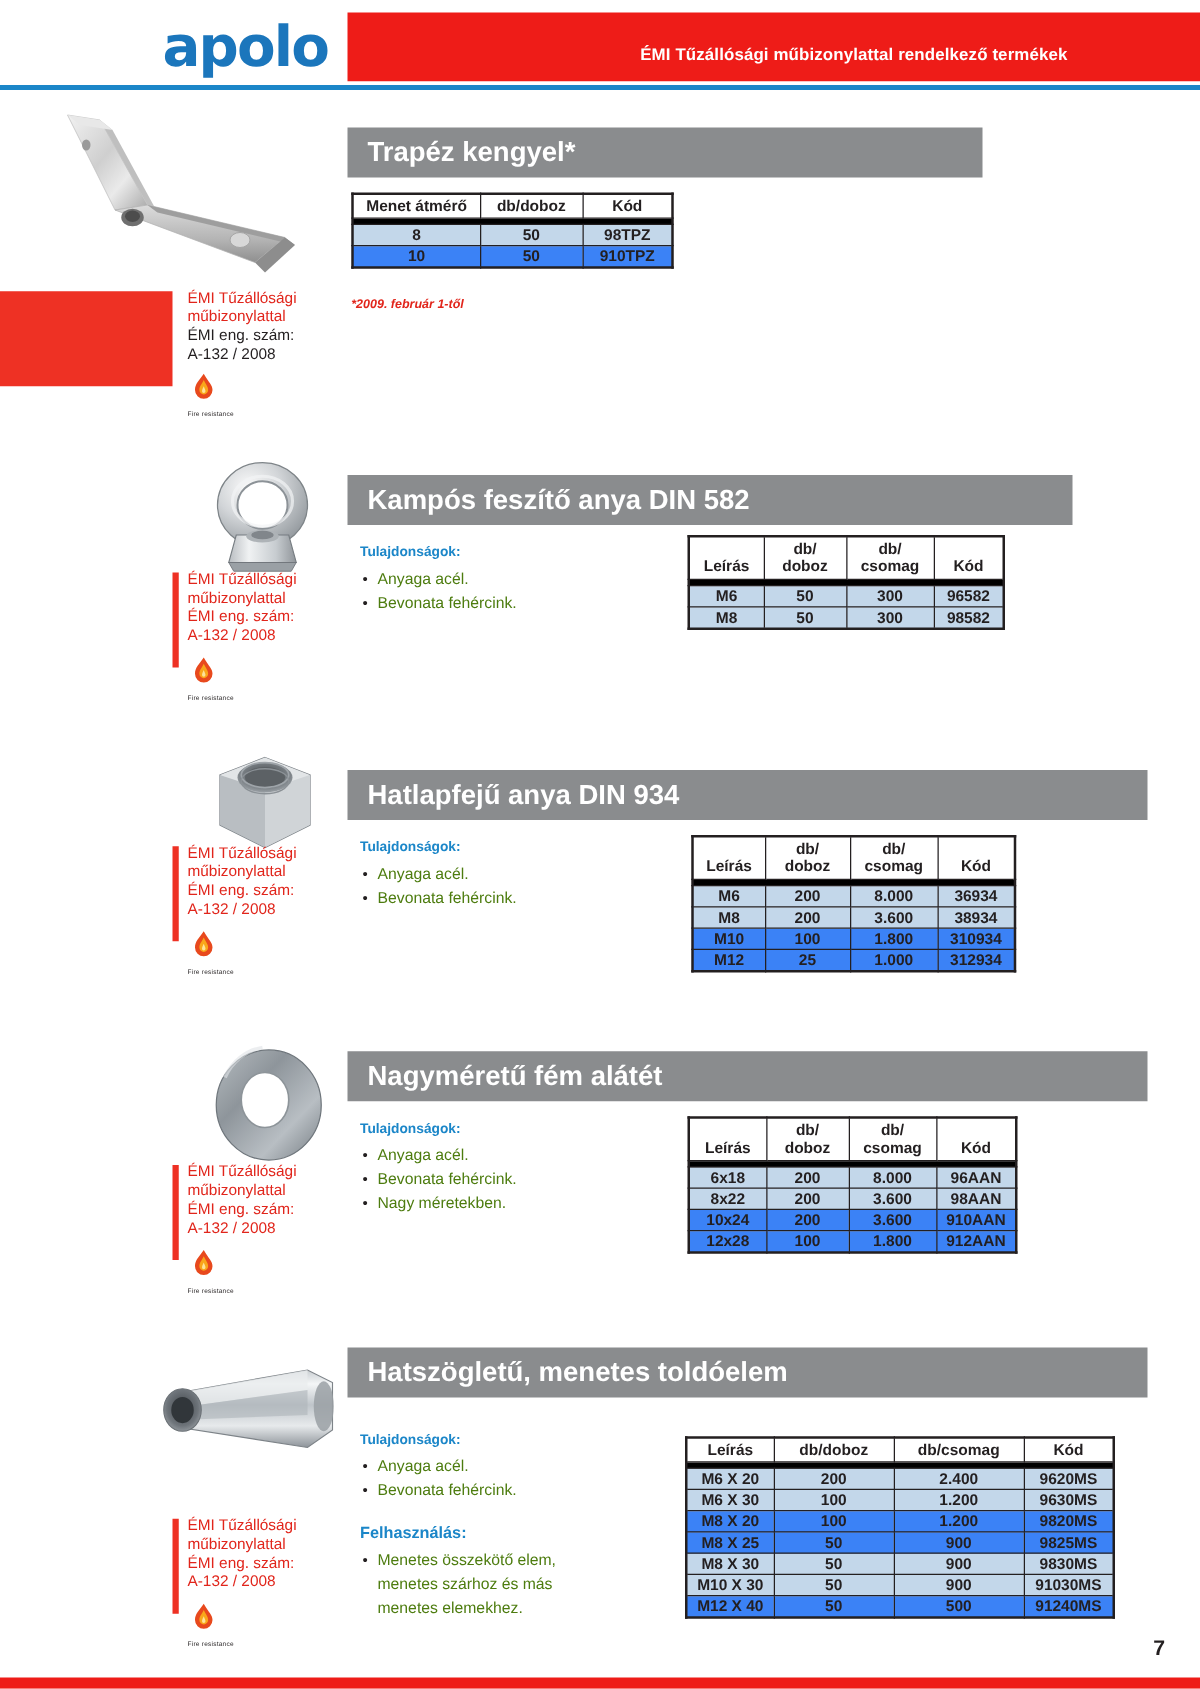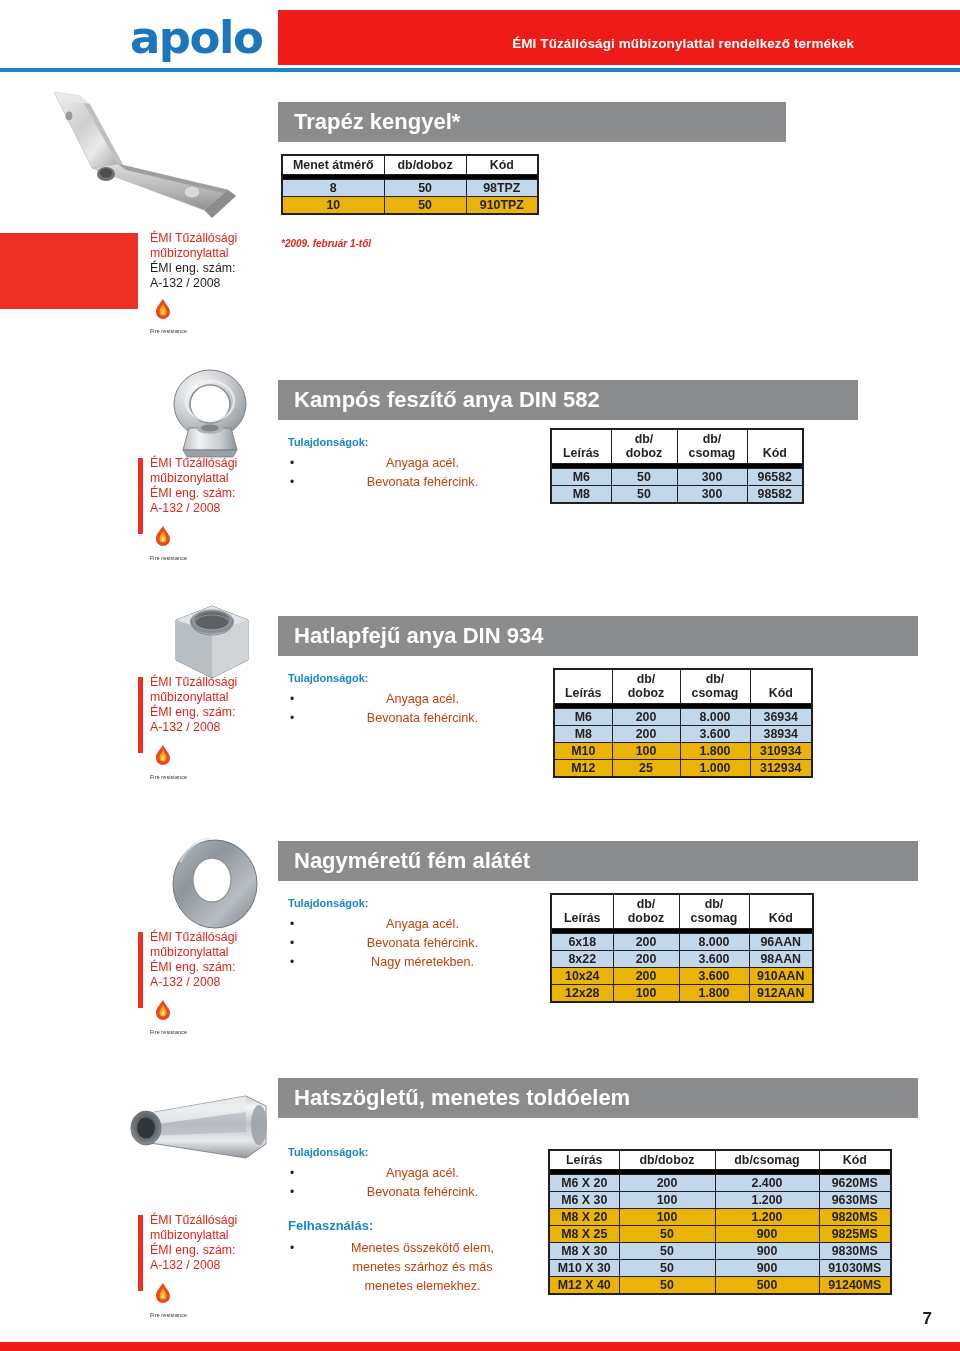--- a/index.html
+++ b/index.html
@@ -45,35 +45,35 @@
   .cert .flame-wrap { position:absolute; left:12px; top:66px; width:60px; text-align:left; }
   .cert .fire-caption { font-size:5.2px; color:#231f20; margin-top:1px; letter-spacing:0.2px; }
 
   
   .cert-block { position:absolute; left:0; width:138px; height:76px; background:#ee3124; }
 
   
   .props { position:absolute; width:255px; }
   .props .props-head { color:#1b86c8; font-size:11px; font-weight:bold; margin-bottom:6px; }
   .props ul { list-style:none; }
-  .props li { position:relative; padding-left:14px; font-size:12.6px; color:#c2410c;
-              line-height:19px;text-align:center; }
+  .props li { position:relative; padding-left:14px; font-size:12.6px; color:#4d7c0f;
+              line-height:19px; }
   .props li::before { content:"\2022"; position:absolute; left:2px; top:0; color:#231f20; font-size:12px; }
   .props .use-head { color:#1b86c8; font-size:13px; font-weight:bold; margin:16px 0 6px 0; }
   .props .multiline { line-height:19px; }
 
   
   table.spec { position:absolute; border-collapse:collapse; background:#fff;
                border:2px solid #231f20; font-size:12.4px; color:#231f20; }
   table.spec td, table.spec th { border:1px solid #231f20; text-align:center;
       font-weight:bold; padding:1px 6px; white-space:nowrap; }
   table.spec th { font-weight:bold; vertical-align:bottom; padding:2px 8px 3px 8px; line-height:14px; }
   table.spec tr.sep td { background:#000000; height:5px; padding:0; border-left-color:#000; border-right-color:#000; }
   table.spec tr.hl td { background:#c3d7ea; }
-  table.spec tr.plain td { background:#eab308; }
+  table.spec tr.plain td { background:#3b82f6; }
   table.spec td { height:17px; }
   table.spec.compact th { padding:2px 10px; }
 
   .footnote { position:absolute; color:#e1251b; font-size:10px; font-style:italic; font-weight:bold; }
 
   
   .photo { position:absolute; }
   .photo svg { display:block; }
 </style>
 </head>

